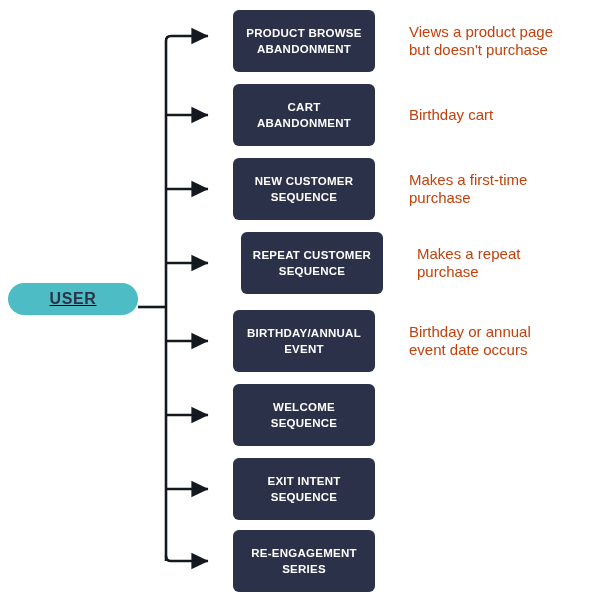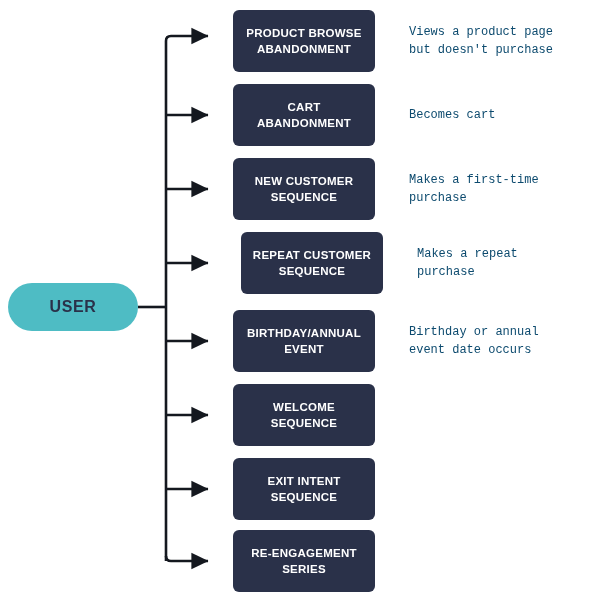--- a/index.html
+++ b/index.html
@@ -32,26 +32,27 @@
     height: 600px;
     pointer-events: none;
   }
 
   
   #user-node {
     position: absolute;
     left: 8px;
     top: 283px;
     width: 130px;
-    height: 48px;
+    height: 32px;
     border-radius: 24px;
     background: #4ebcc4;
     display: flex;
     align-items: center;
     justify-content: center;
+    text-decoration: underline;
   }
   #user-node .user-label {
     color: #2a3149;
     font-size: 16px;
     font-weight: bold;
     letter-spacing: 0.6px;
     font-family: "Liberation Sans", sans-serif;
   }
 
   
@@ -91,26 +92,26 @@
   .trigger-desc {
     position: absolute;
     left: 176px;
     top: 0;
     width: 200px;
     height: 62px;
     display: flex;
     align-items: center;
   }
   .trigger-desc .desc-label {
-    color: #0c4a6e;
-    font-size: 12px;
+    color: #c2410c;
+    font-size: 15px;
     font-weight: normal;
     line-height: 18px;
     text-align: left;
-    font-family: Liberation Mono, monospace;
+    font-family: Liberation Sans, sans-serif;
     white-space: pre-line;
   }
 </style>
 </head>
 <body>
 
 <div id="diagram-root">
 
   <svg id="connectors" width="600" height="600" viewBox="0 0 600 600" aria-hidden="true">
     <defs>
@@ -146,21 +147,21 @@
           <span class="desc-label">Views a product page
 but doesn't purchase</span>
         </div>
       </div>
       <div class="trigger-row" style="top: 84px;">
         <div class="trigger-box">
           <span class="box-label">CART
 ABANDONMENT</span>
         </div>
         <div class="trigger-desc">
-          <span class="desc-label">Becomes cart</span>
+          <span class="desc-label">Birthday cart</span>
         </div>
       </div>
       <div class="trigger-row" style="top: 158px;">
         <div class="trigger-box">
           <span class="box-label">NEW CUSTOMER
 SEQUENCE</span>
         </div>
         <div class="trigger-desc">
           <span class="desc-label">Makes a first-time
 purchase</span>

